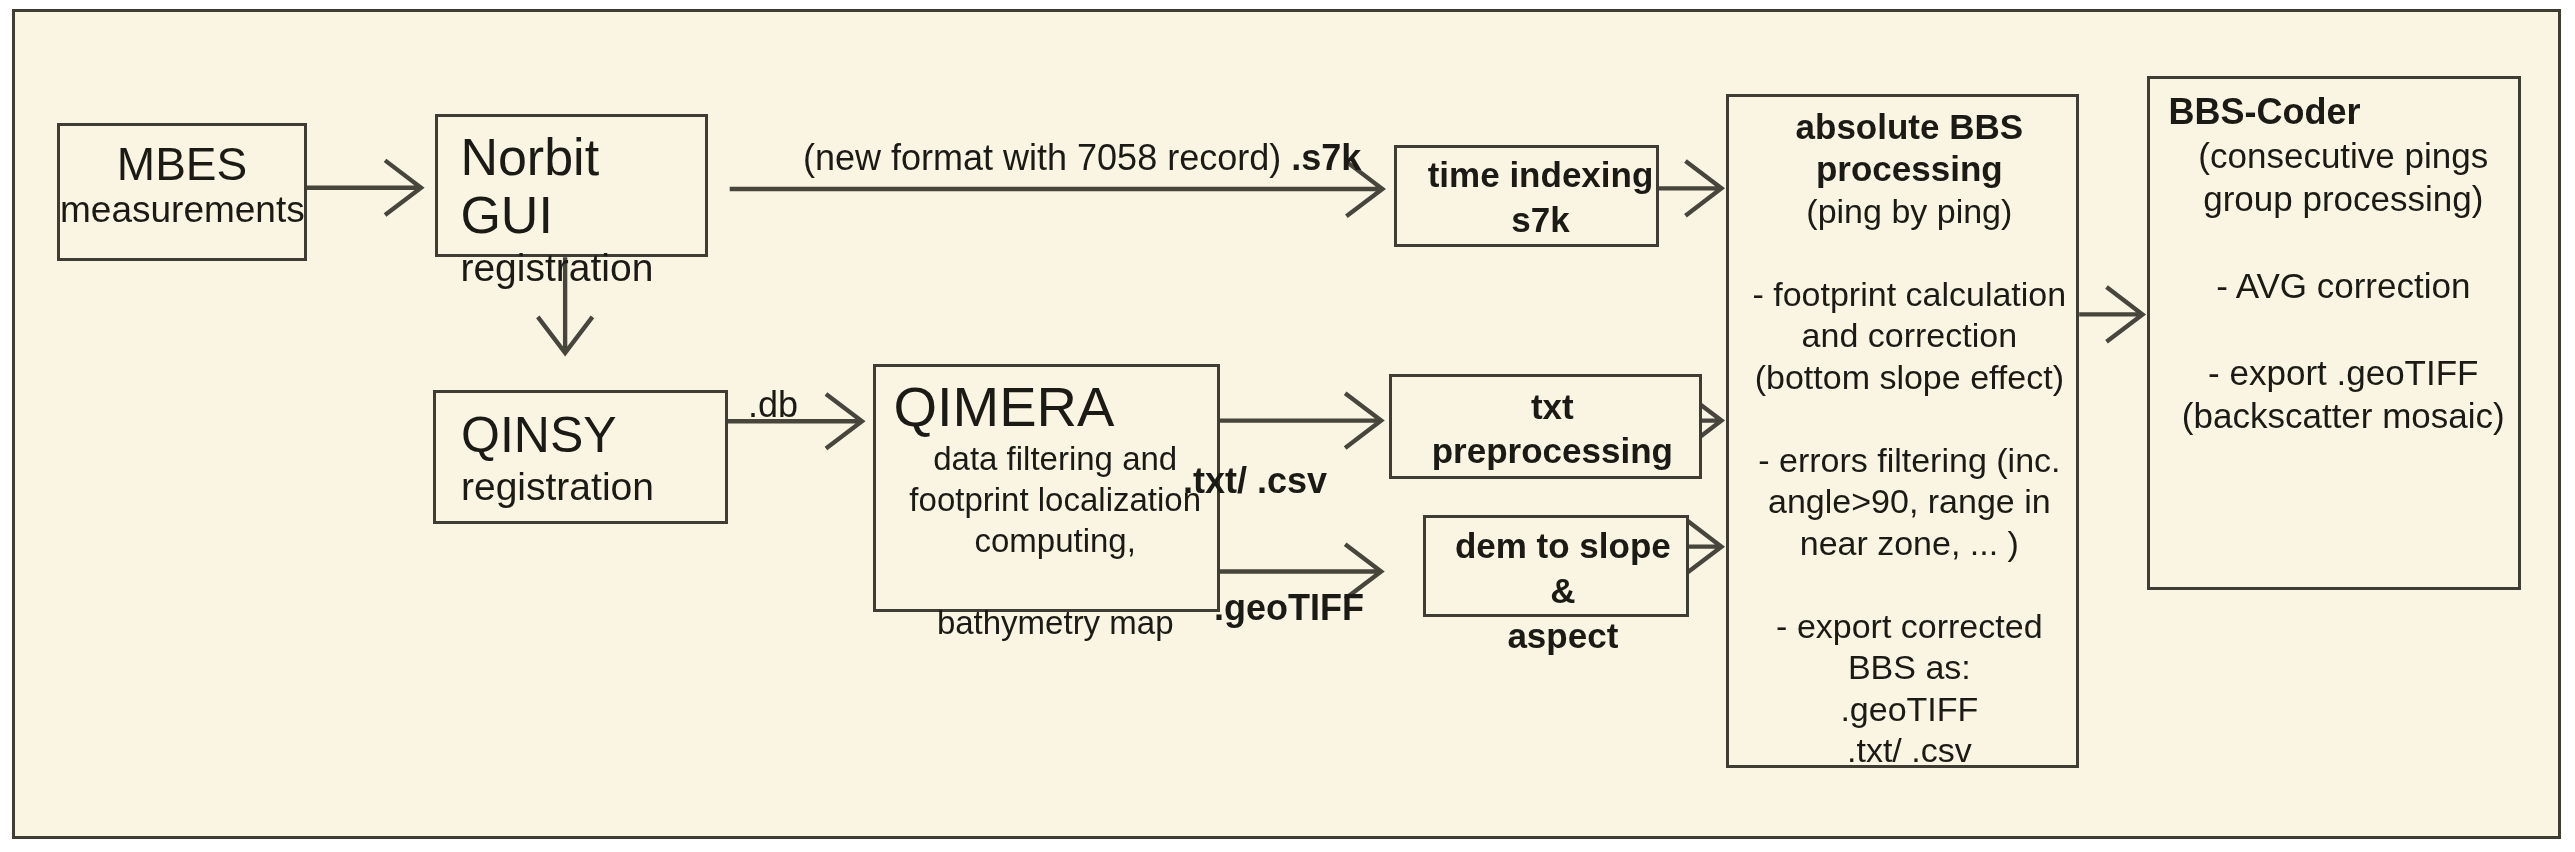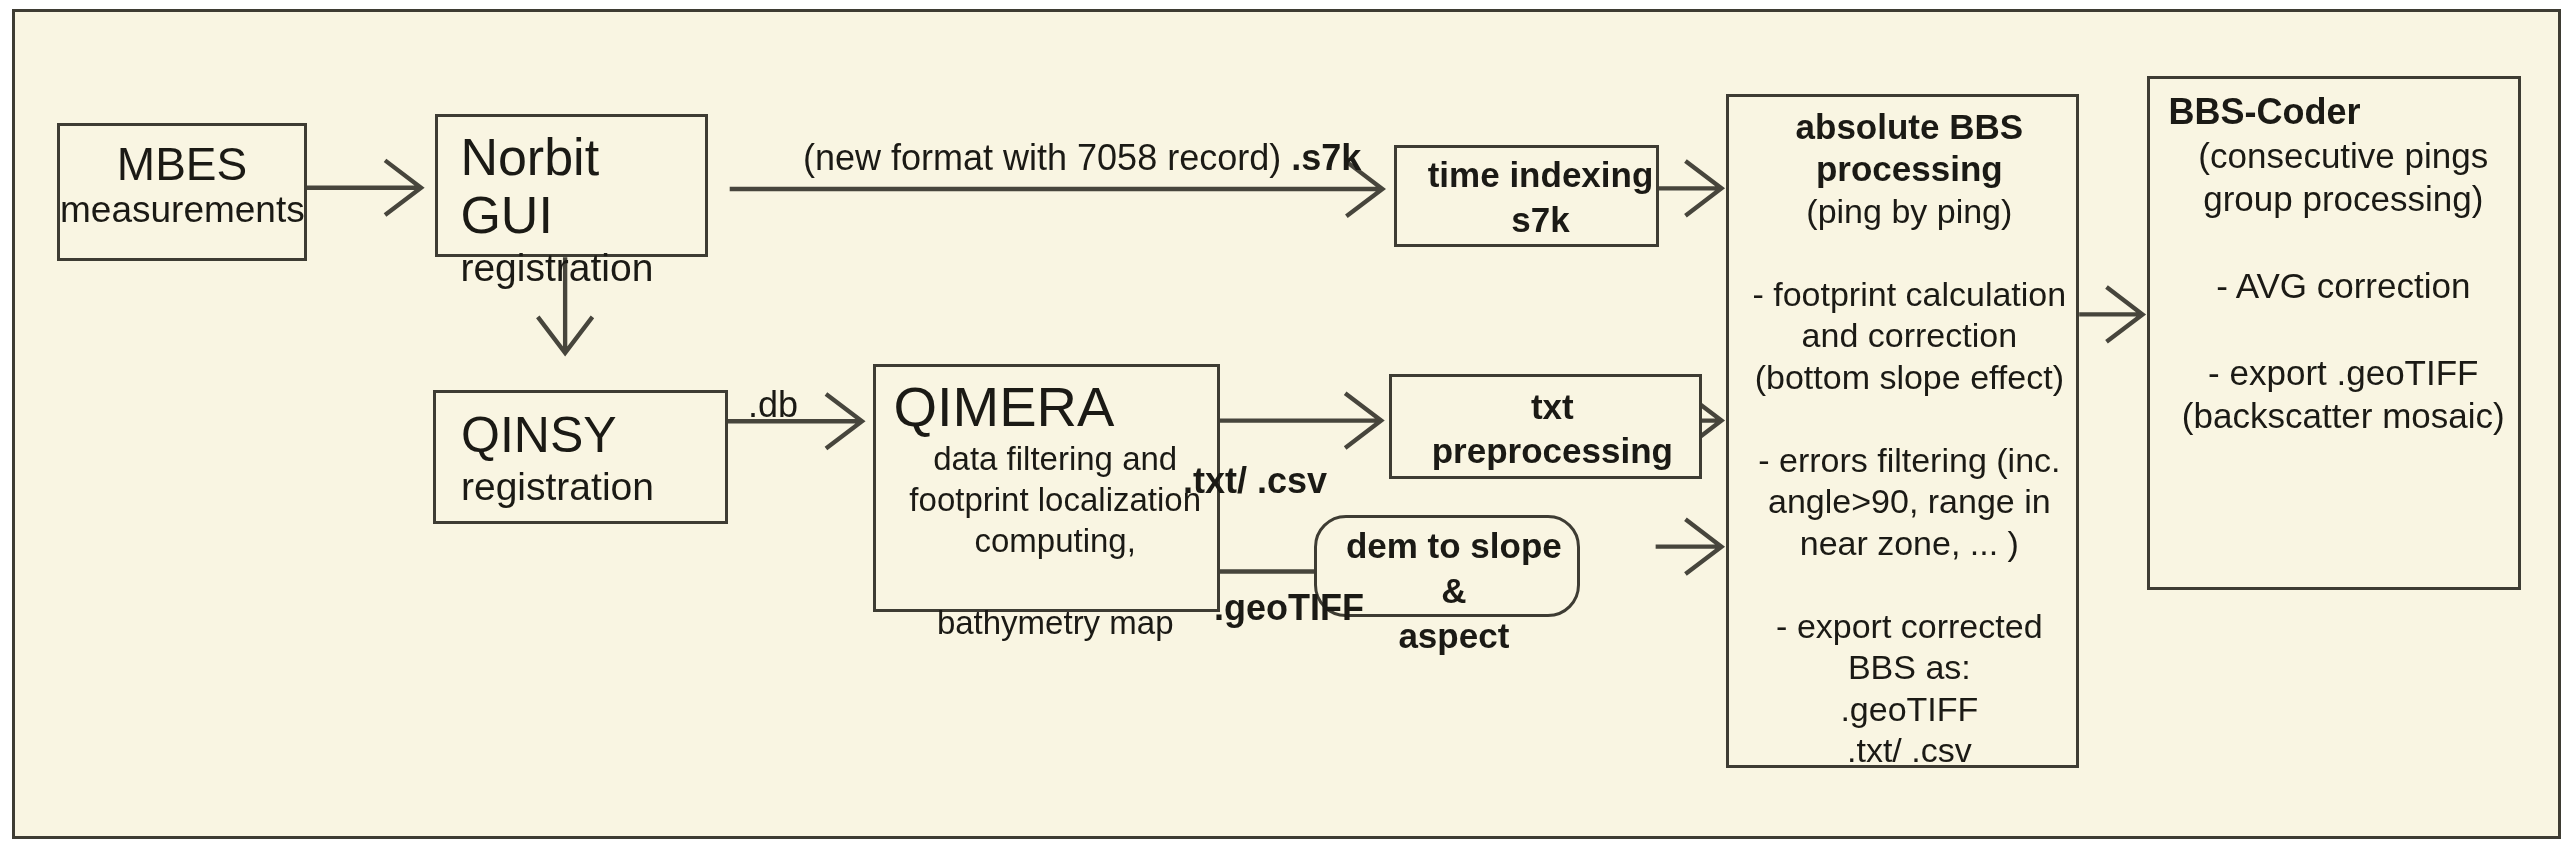--- a/index.html
+++ b/index.html
@@ -43,21 +43,21 @@
   #box-qinsy .bigtitle{font-size:50px;line-height:1.12;}
   #box-qinsy .subtitle{font-size:39px;line-height:1.25;}
 
   #box-qimera{left:873px;top:364px;width:347px;height:248px;padding:7.5px 0 0 17.4px;}
   #box-qimera .bigtitle{font-size:56px;line-height:1.15;}
   #box-qimera .body{font-size:33px;line-height:1.24;}
 
   .smallbold{font-weight:bold;font-size:35px;line-height:1.28;}
   #box-time{left:1394px;top:145px;width:265px;height:102px;padding:5px 0 0 28px;}
   #box-txtprep{left:1389px;top:374px;width:313px;height:105px;padding:7.5px 0 0 13.7px;}
-  #box-dem{left:1314px;top:515px;width:266px;height:102px;padding:6.2px 0 0 13.7px;border-radius:32px;}
+  #box-dem{left:1423px;top:515px;width:266px;height:102px;padding:6.2px 0 0 13.7px;}
 
   #box-absbbs{left:1726px;top:94px;width:353px;height:674px;padding:8.7px 0 0 13.7px;}
   #box-absbbs .boldtitle{font-weight:bold;font-size:35px;line-height:1.22;}
   #box-absbbs .body{font-size:34px;line-height:1.22;}
 
   #box-coder{left:2147px;top:76px;width:374px;height:514px;padding:11.2px 0 0 18.6px;}
   #box-coder .boldtitle{font-weight:bold;font-size:36px;line-height:1.22;}
   #box-coder .body{font-size:35px;line-height:1.24;}
 
   

